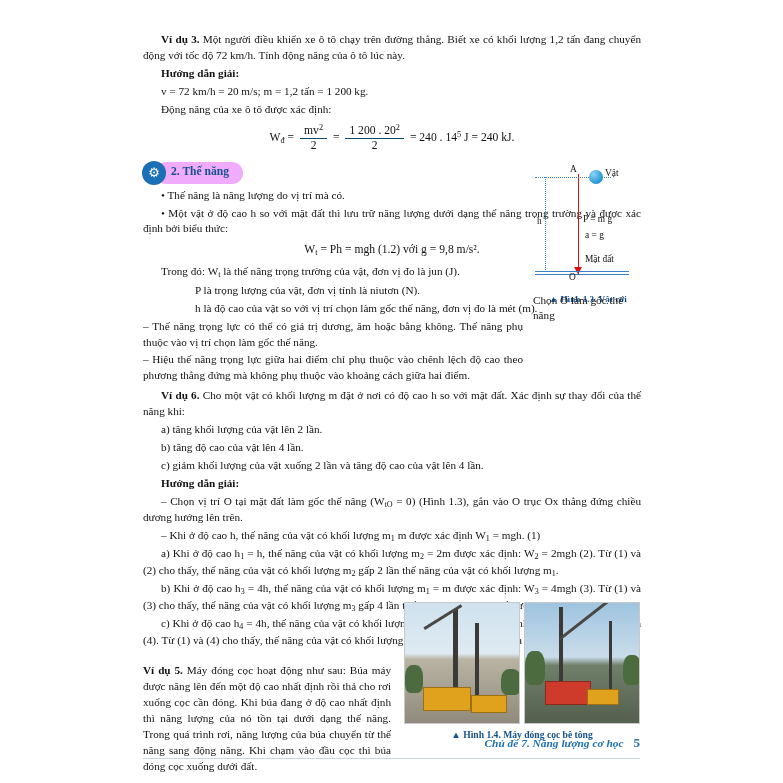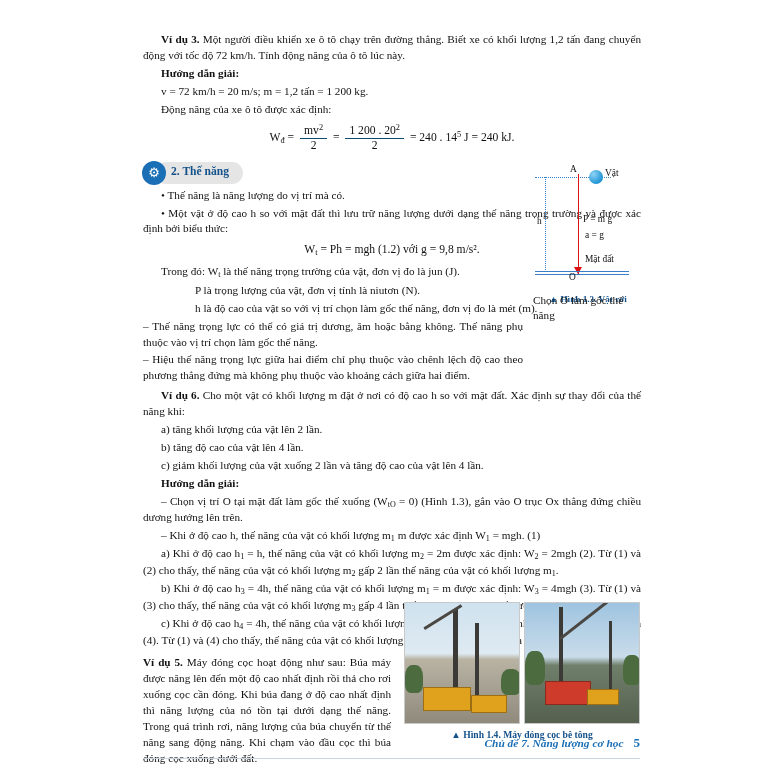--- a/index.html
+++ b/index.html
@@ -51,21 +51,21 @@
     color: #ffffff;
     display: flex;
     align-items: center;
     justify-content: center;
     font-size: 13px;
     line-height: 1;
     z-index: 2;
     box-shadow: 0 0 0 1px #1b6fb5;
   }
   .head-pill {
-    background: #e5e5e5;
+    background: #f0abfc;
     border-radius: 11px;
     padding: 2px 14px 2px 16px;
     margin-left: -10px;
     font-weight: bold;
     font-size: 11.6px;
     color: #14518a;
     height: 18px;
     display: flex;
     align-items: center;
   }
@@ -339,36 +339,36 @@
 
     <p class="indent" style="margin-top:4px">
       <span class="bold">Ví dụ 6.</span><span> Cho một vật có khối lượng m đặt ở nơi có độ cao h so với mặt đất. Xác định sự thay đổi của thế năng khi:</span>
     </p>
     <p class="indent">a) tăng khối lượng của vật lên 2 lần.</p>
     <p class="indent">b) tăng độ cao của vật lên 4 lần.</p>
     <p class="indent">c) giảm khối lượng của vật xuống 2 lần và tăng độ cao của vật lên 4 lần.</p>
     <p class="indent"><span class="bold">Hướng dẫn giải:</span></p>
 
     <p class="indent">
-      <span>– Chọn vị trí O tại mặt đất làm gốc thế xuống (W</span><sub>tO</sub><span> = 0) (Hình 1.3), gắn vào O trục Ox thẳng đứng chiều dương hướng lên trên.</span>
+      <span>– Chọn vị trí O tại mặt đất làm gốc thế nâng (W</span><sub>tO</sub><span> = 0) (Hình 1.3), gắn vào O trục Ox thẳng đứng chiều dương hướng lên trên.</span>
     </p>
     <p class="indent">
       <span>– Khi ở độ cao h, thế năng của vật có khối lượng m</span><sub>1</sub><span> m được xác định W</span><sub>1</sub><span> = mgh.   (1)</span>
     </p>
     <p class="indent">
       <span>a) Khi ở độ cao h</span><sub>1</sub><span> = h, thế năng của vật có khối lượng m</span><sub>2</sub><span> = 2m được xác định: W</span><sub>2</sub><span> = 2mgh (2). Từ (1) và (2) cho thấy, thế năng của vật có khối lượng m</span><sub>2</sub><span> gấp 2 lần thế năng của vật có khối lượng m</span><sub>1</sub><span>.</span>
     </p>
     <p class="indent">
       <span>b)  Khi ở độ cao h</span><sub>3</sub><span> = 4h, thế năng của vật có khối lượng m</span><sub>1</sub><span> = m được xác định: W</span><sub>3</sub><span> = 4mgh (3). Từ (1) và (3) cho thấy, thế năng của vật có khối lượng m</span><sub>3</sub><span> gấp 4 lần thế năng của vật có khối lượng m</span><sub>1</sub><span>.</span>
     </p>
     <p class="indent">
       <span>c) Khi ở độ cao h</span><sub>4</sub><span> = 4h, thế năng của vật có khối lượng m</span><sub>4</sub><span> = 0,5m được xác định: W</span><sub>4</sub><span> = 4.0,5mgh = 2mgh (4). Từ (1) và (4) cho thấy, thế năng của vật có khối lượng m</span><sub>4</sub><span> gấp 2 lần thế năng của vật có khối lượng m</span><sub>1</sub><span>.</span>
     </p>
 
-    <p style="width:248px; margin-top:6px">
+    <p style="width:248px; margin-top:14px">
       <span class="bold">Ví dụ 5.</span><span> Máy đóng cọc hoạt động như sau: Búa máy được nâng lên đến một độ cao nhất định rồi thả cho rơi xuống cọc cần đóng. Khi búa đang ở độ cao nhất định thì năng lượng của nó tồn tại dưới dạng thế năng. Trong quá trình rơi, năng lượng của búa chuyển từ thế năng sang động năng. Khi chạm vào đầu cọc thì búa đóng cọc xuống dưới đất.</span>
     </p>
   </div>
 
   <div class="fig13">
     <div class="diagram">
       <div class="dashline-top"></div>
       <div class="dashv"></div>
       <div class="vaxis"></div>
       <div class="vaxis-head"></div>

